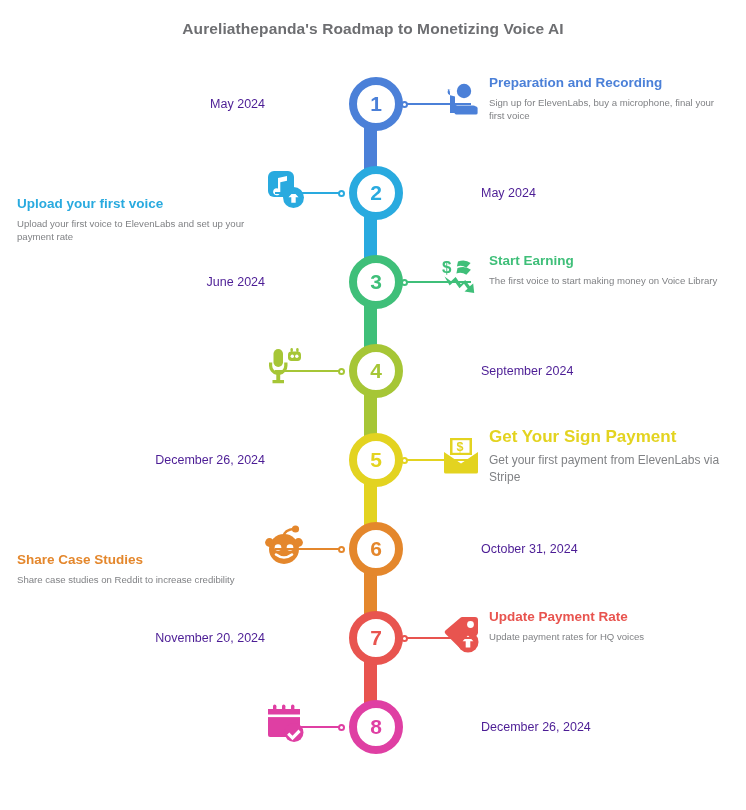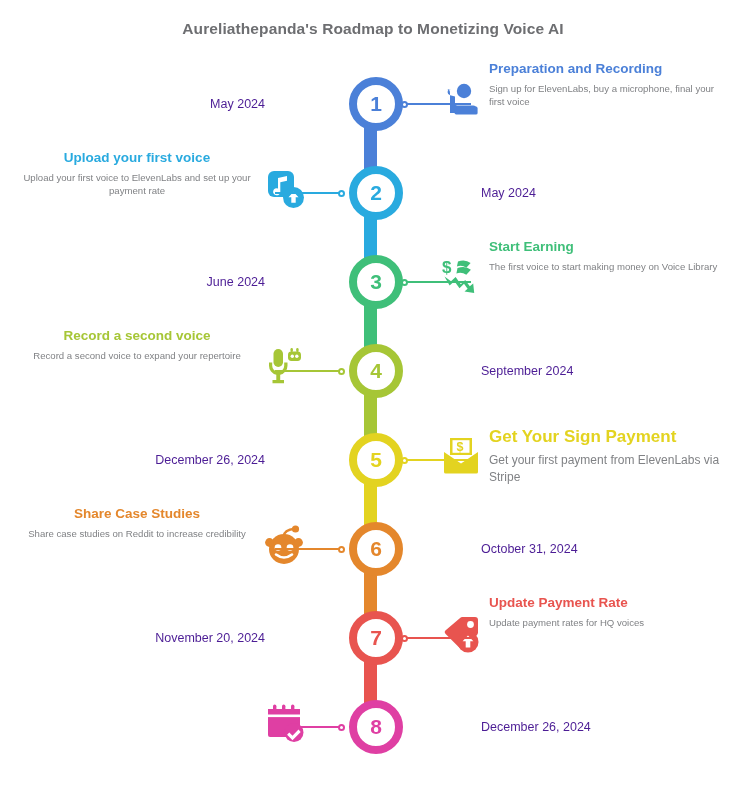--- a/index.html
+++ b/index.html
@@ -69,23 +69,23 @@
   .content.side-right{left:441px;}
   .content.side-left{right:441px;}
 
   .icon{
     position:absolute;top:20px;width:40px;height:40px;
   }
   .content.side-right .icon{left:0;}
   .content.side-left  .icon{right:0;}
   .icon svg{width:100%;height:100%;display:block;}
 
-  .txt{position:absolute;top:1px;width:240px;}
+  .txt{position:absolute;top:15px;width:240px;}
   .content.side-right .txt{left:48px;text-align:left;}
-  .content.side-left  .txt{right:48px;text-align:center;}
+  .content.side-left  .txt{right:48px;text-align:left;margin-top:32px;}
 
   .stitle{
     font-size:13.5px;font-weight:bold;line-height:1.15;
     margin:0 0 5px 0;
   }
   .sdesc{
     font-size:9.6px;color:#808285;line-height:1.45;margin:0;
   }
   
   .step.big .stitle{font-size:17px;}
@@ -183,24 +183,20 @@
         <div class="icon" style="color: rgb(166, 198, 54);">
           <svg viewBox="0 0 40 40" fill="currentColor">
             <rect x="8.5" y="2" width="9.5" height="18" rx="4.75"></rect>
             <path d="M4 15.5 v3.2 a9.2 9.2 0 0 0 7.3 9 V33 H7.5 v3.2 h11.5 V33 h-3.8 v-5.3 a9.2 9.2 0 0 0 7.3-9 v-3.2 h-3.3 v3.2 a6 6 0 0 1-12 0 v-3.2 z"></path>
             <rect x="23" y="4.5" width="13" height="9.5" rx="3.4"></rect>
             <circle cx="27.3" cy="9.3" r="1.7" fill="#fff"></circle>
             <circle cx="31.8" cy="9.3" r="1.7" fill="#fff"></circle>
             <rect x="25.5" y="1" width="2.4" height="4" rx="1.2"></rect>
             <rect x="31.2" y="1" width="2.4" height="4" rx="1.2"></rect>
           </svg>
-        </div>
-        <div class="txt">
-          <p class="stitle" style="color: rgb(166, 198, 54);">Record a second voice</p>
-          <p class="sdesc">Record a second voice to expand your repertoire</p>
         </div>
       </div>
     </div>
     <div class="step big" style="top: 356px;">
       <div class="spine" style="background: rgb(227, 211, 32);"></div>
       <div class="lead to-right" style="background: rgb(227, 211, 32);">
         <div class="dot" style="border-color: rgb(227, 211, 32);"></div>
       </div>
       <div class="node" style="border-color: rgb(227, 211, 32);">
         <span style="color: rgb(227, 211, 32);">5</span>

